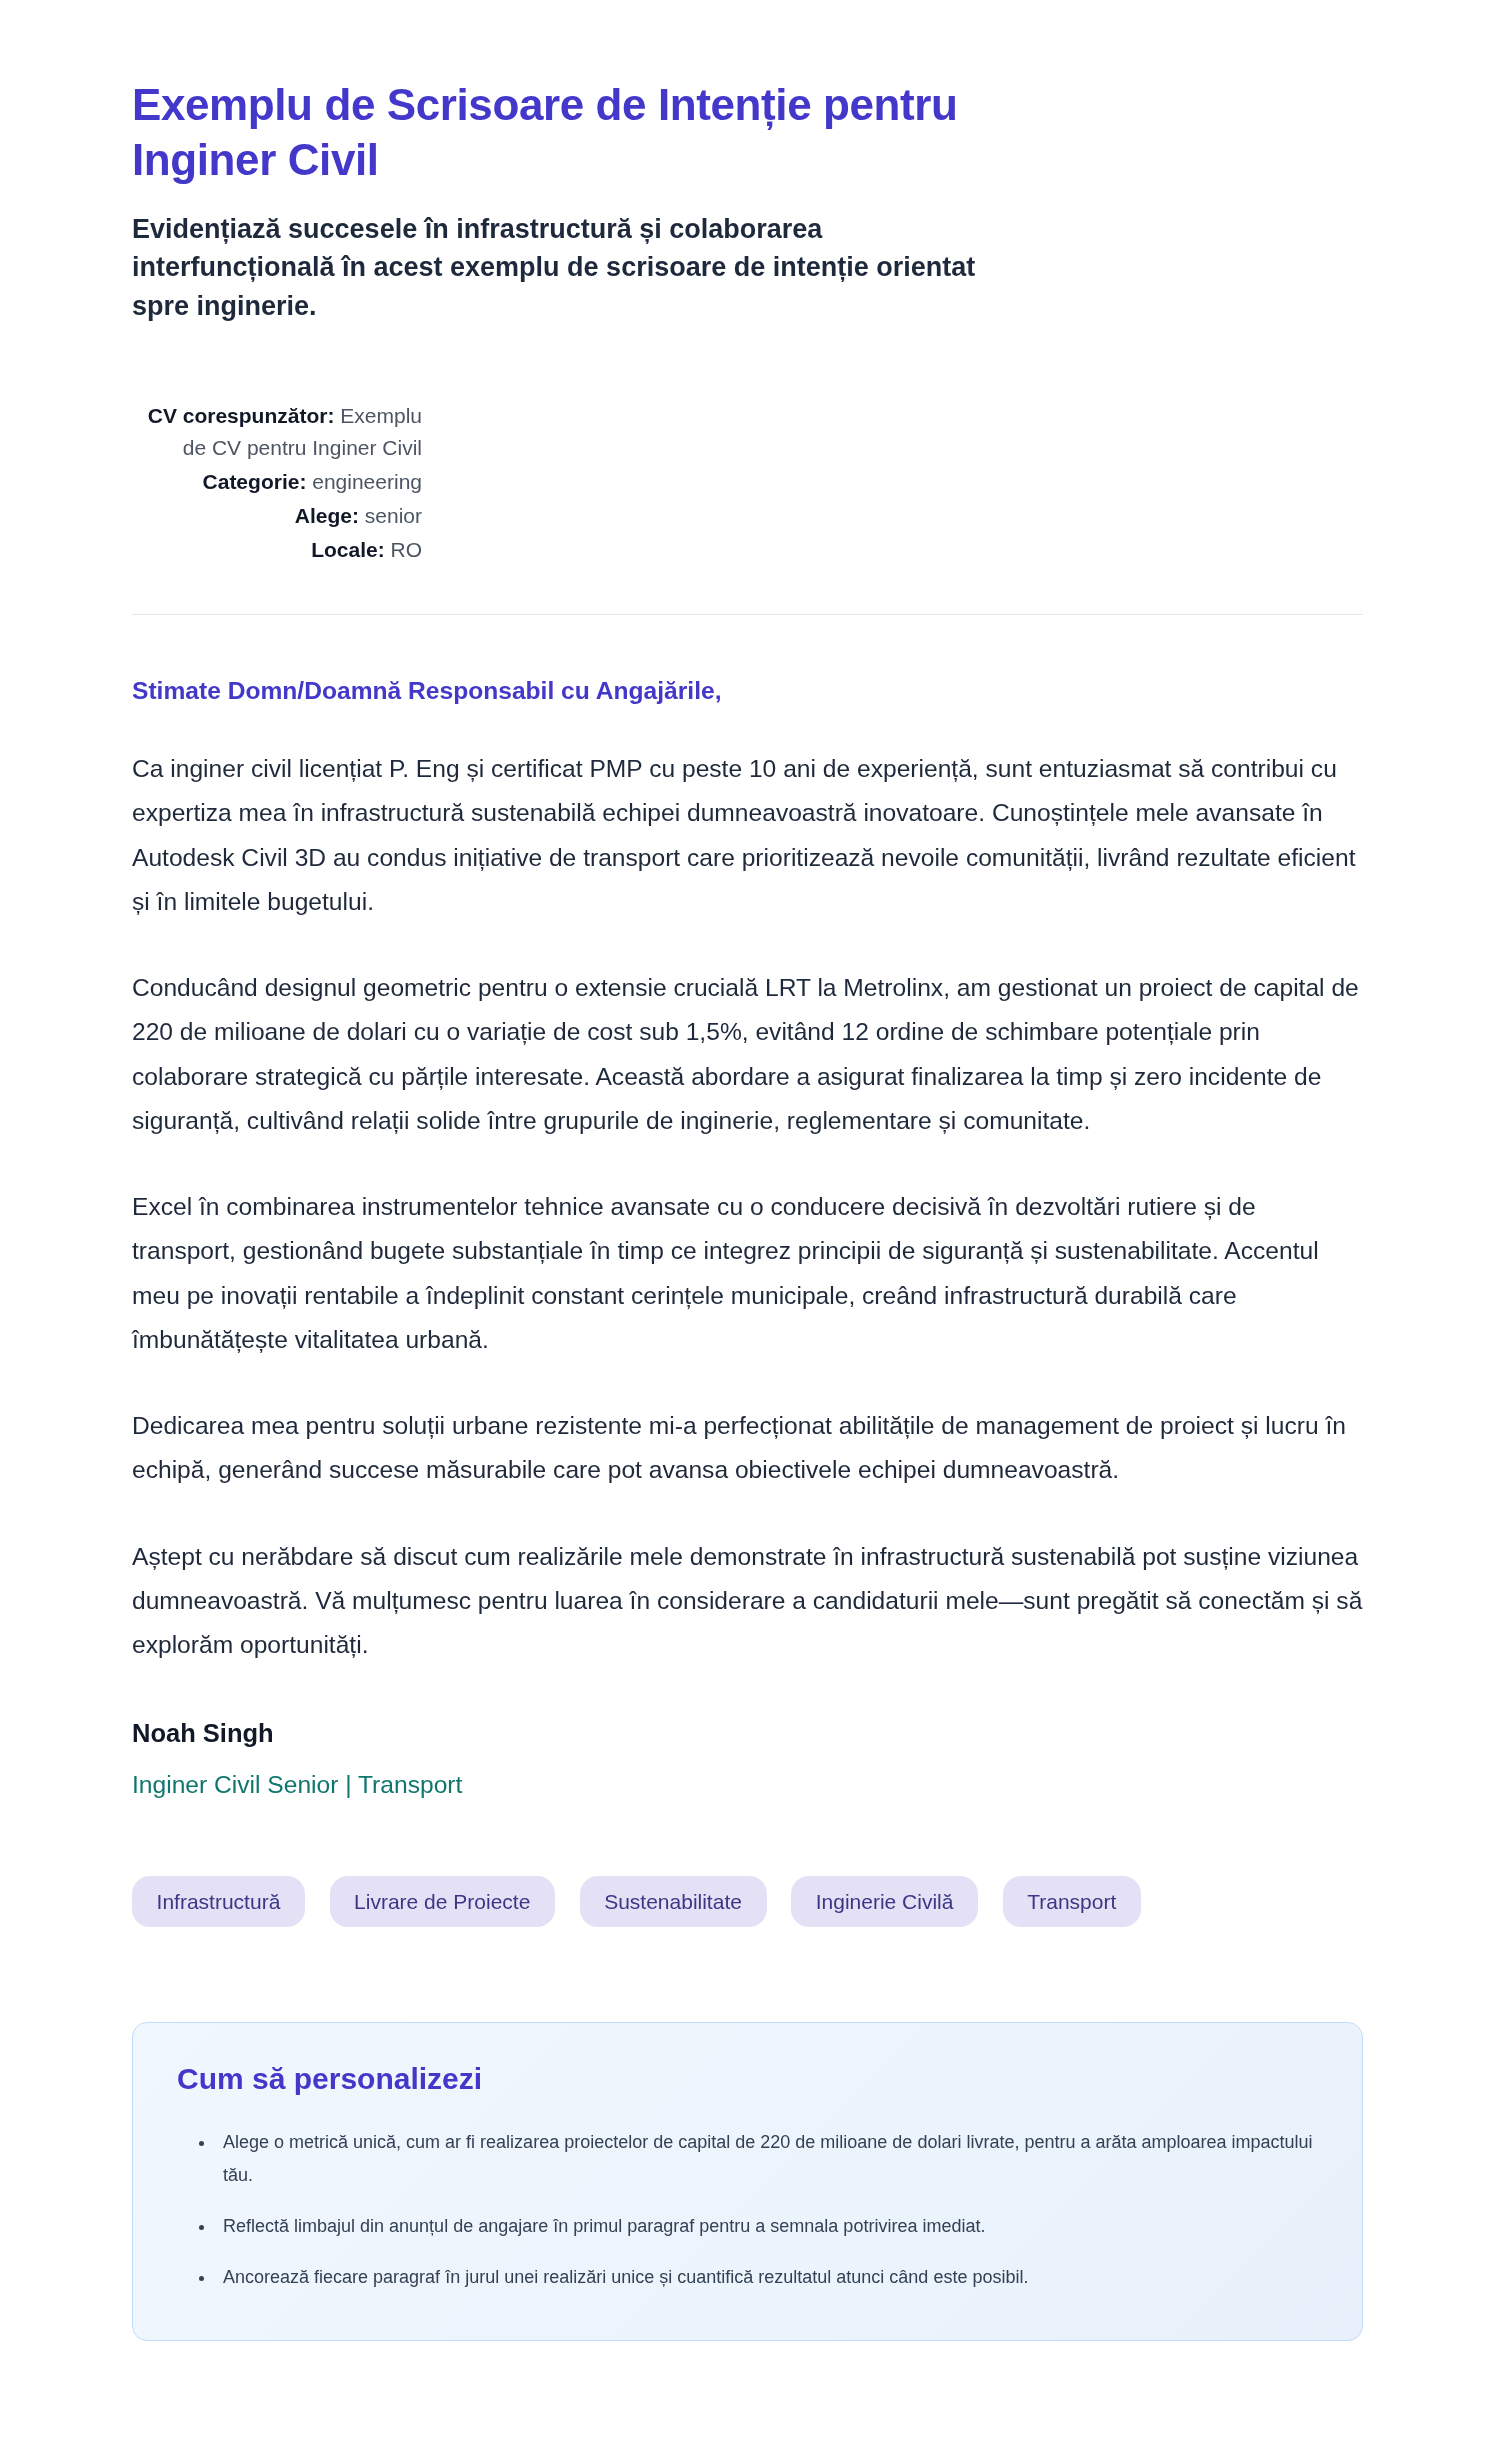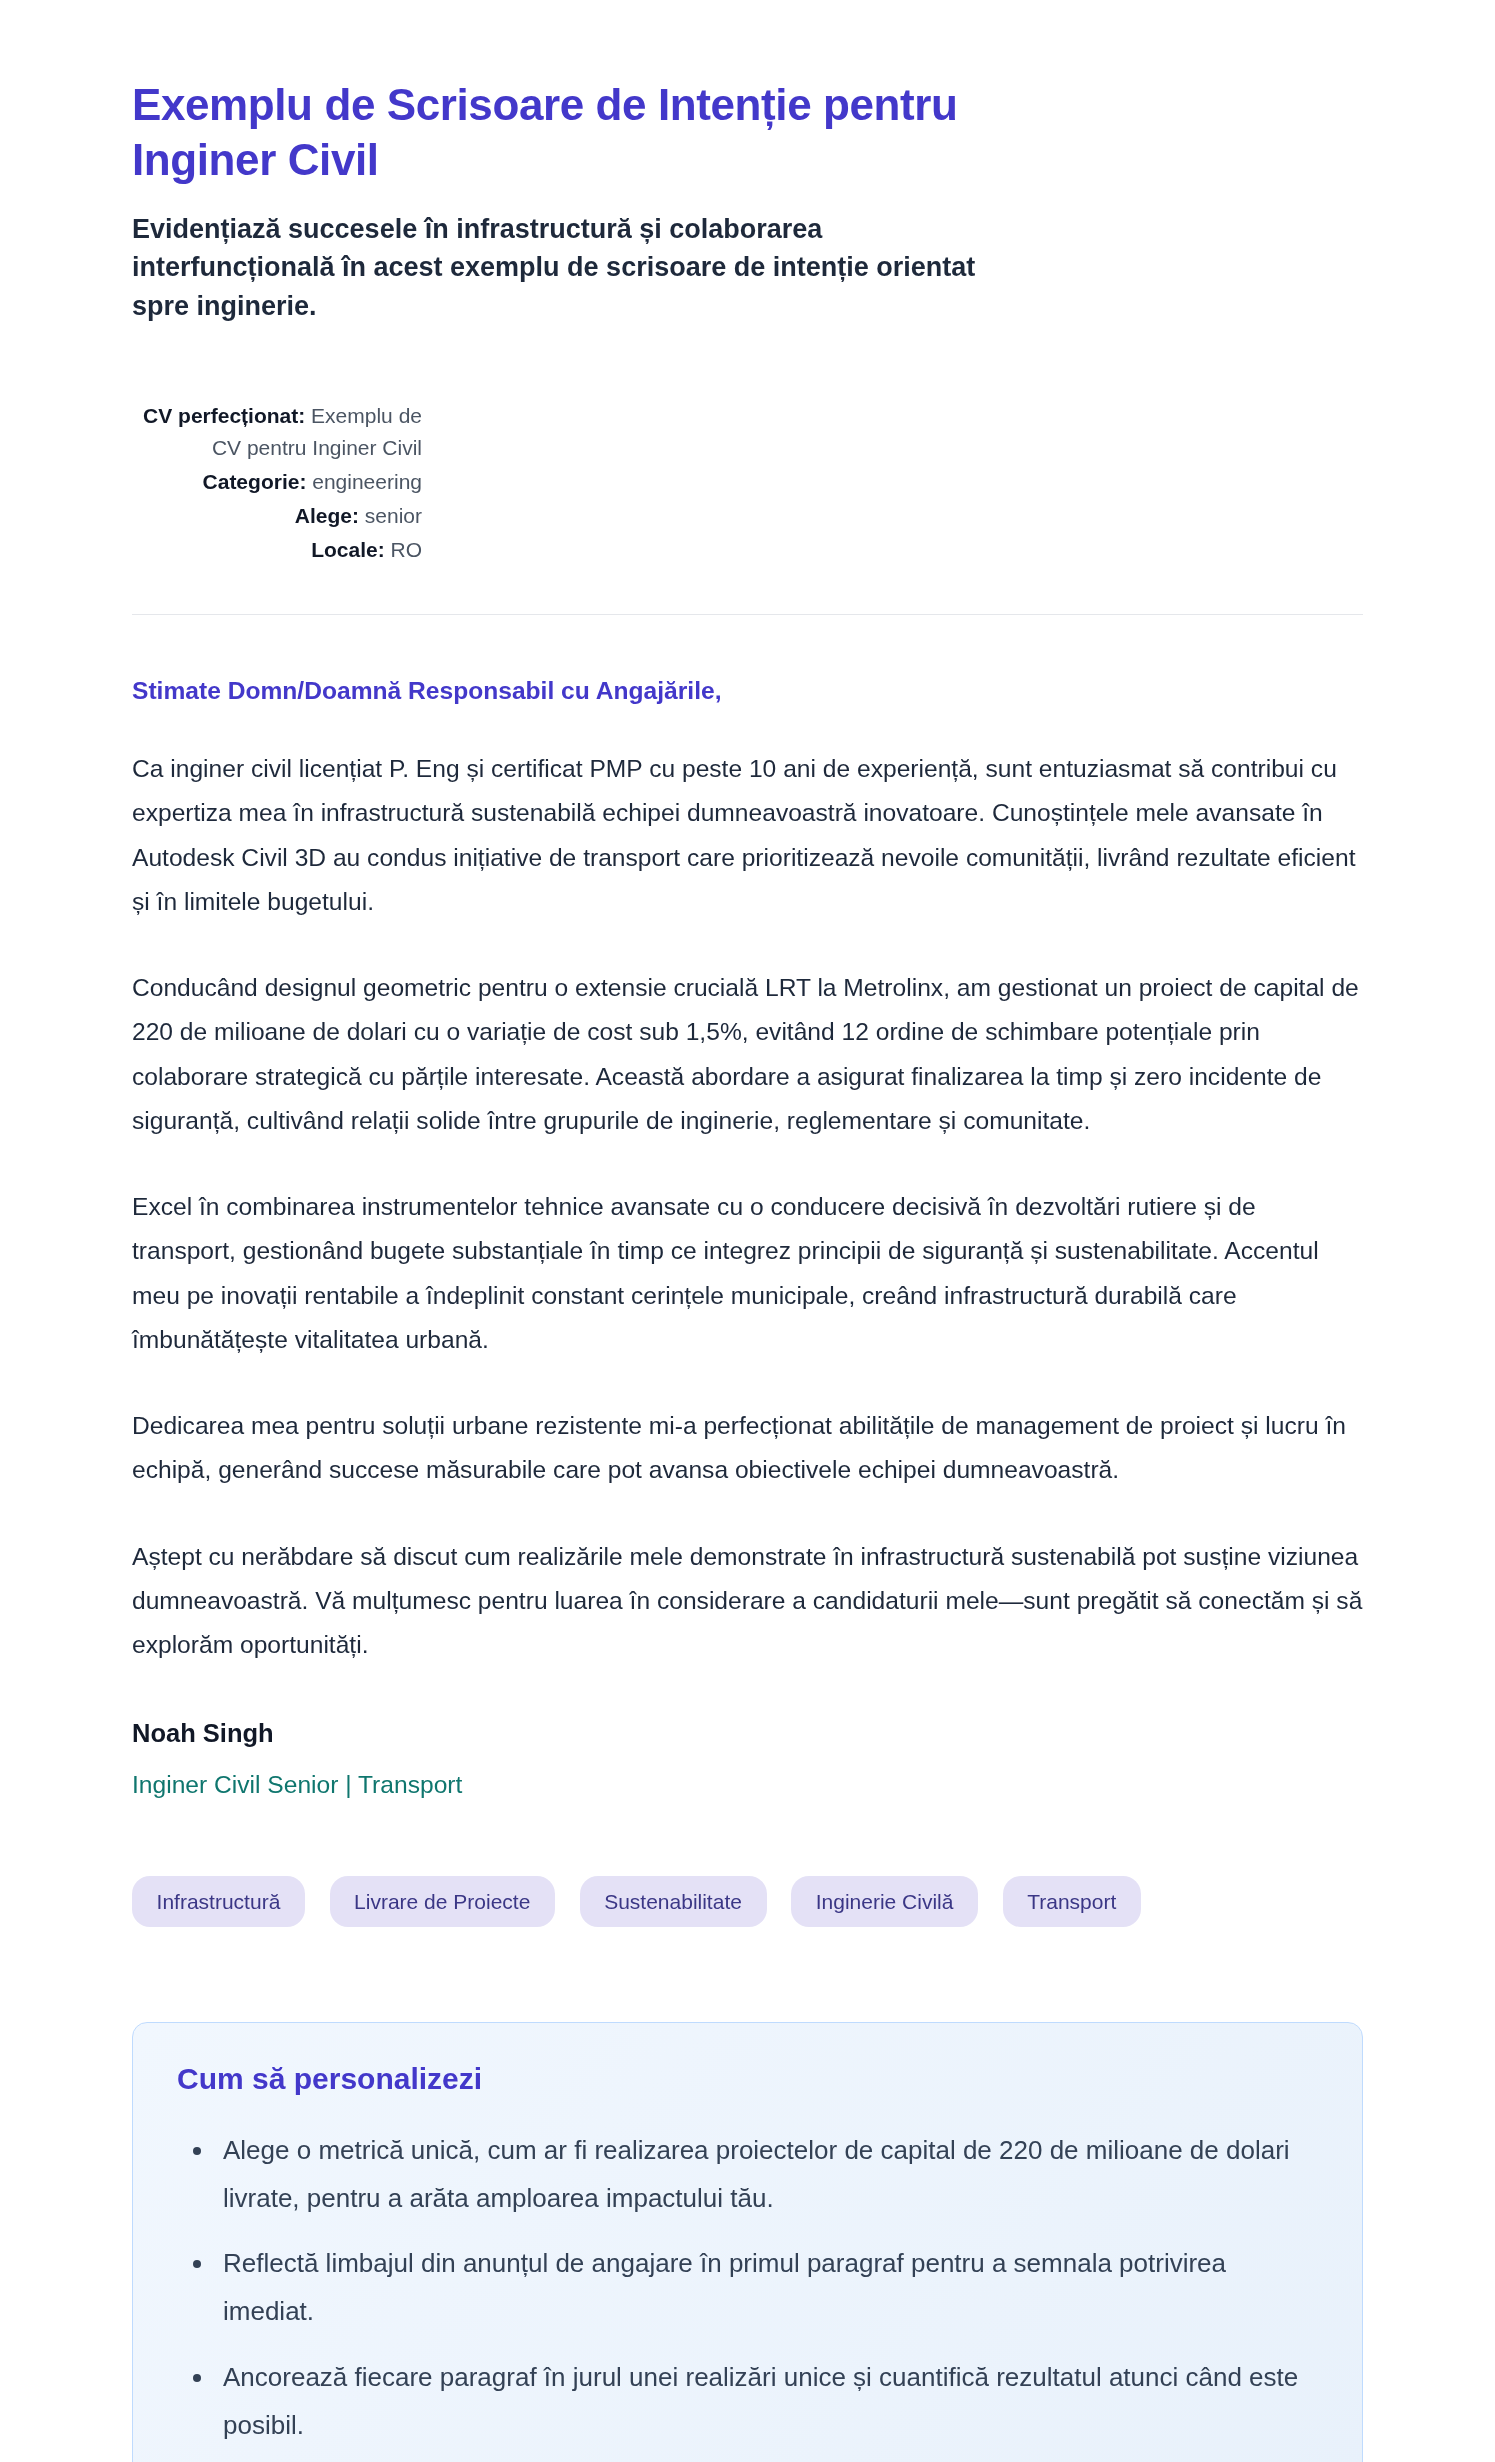--- a/index.html
+++ b/index.html
@@ -86,42 +86,42 @@
     background: linear-gradient(135deg, var(--callout-bg-start, #f1f7fe) 0%, var(--callout-bg-end, #e8f1fb) 100%);
     padding: 39px 44px 46px;
   }
   .callout-title {
     font-size: 30px;
     font-weight: 700;
     color: var(--accent, #4338ca);
   }
   .callout-bullets { margin-top: 30px; padding-left: 39px; }
   .callout-bullet {
-    font-size: 26px;
+    font-size: 18px;
     line-height: 1.85;
     color: #334155;
     margin-bottom: 17.6px;
     padding-left: 7px;
     max-width: 1126px;
   }
   .callout-bullet::marker { color: #334155; }
   .callout-bullet:last-child { margin-bottom: 0; }
 </style>
 </head>
 <body>
 
 <div class="page">
 
   <header class="header">
     <div class="header-left">
       <h1 class="page-title">Exemplu de Scrisoare de Intenție pentru Inginer Civil</h1>
       <p class="page-subtitle">Evidențiază succesele în infrastructură și colaborarea interfuncțională în acest exemplu de scrisoare de intenție orientat spre inginerie.</p>
     </div>
     <aside class="meta">
-        <div class="meta-row"><span class="meta-label">CV perfecționat:</span> <span class="meta-value">Exemplu de CV pentru Inginer Civil</span></div>
+        <div class="meta-row"><span class="meta-label">CV corespunzător:</span> <span class="meta-value">Exemplu de CV pentru Inginer Civil</span></div>
         <div class="meta-row"><span class="meta-label">Categorie:</span> <span class="meta-value">engineering</span></div>
         <div class="meta-row"><span class="meta-label">Alege:</span> <span class="meta-value">senior</span></div>
         <div class="meta-row"><span class="meta-label">Locale:</span> <span class="meta-value">RO</span></div>
       </aside>
   </header>
 
   <hr class="divider">
 
   <main>
     <p class="salutation">Stimate Domn/Doamnă Responsabil cu Angajările,</p>

